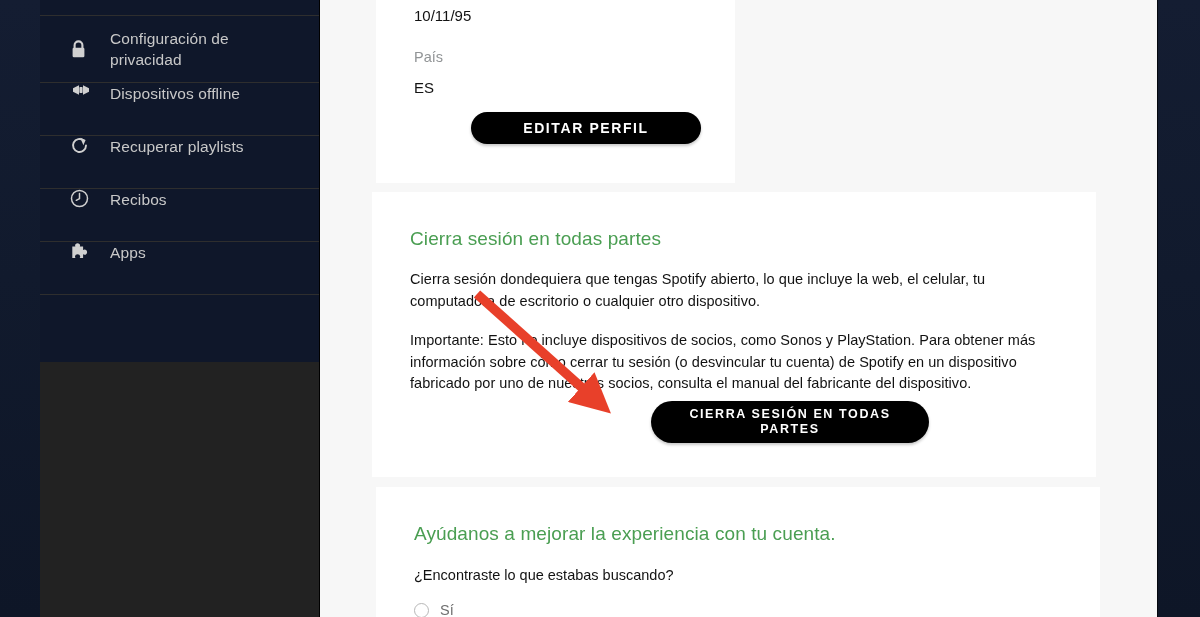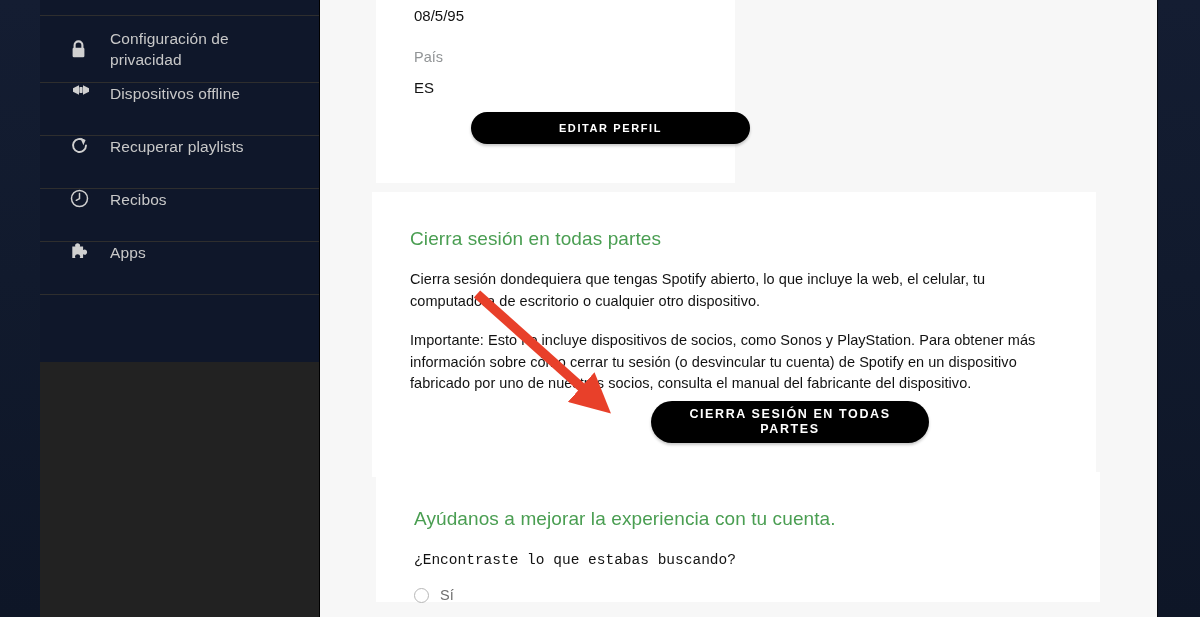--- a/index.html
+++ b/index.html
@@ -139,37 +139,37 @@
     font-weight: bold;
     letter-spacing: 1.6px;
     cursor: pointer;
     text-align: center;
     box-shadow: 0 2px 3px rgba(0,0,0,0.22);
   }
   #btn-edit-profile {
     position: absolute;
     left: 95px;
     top: 112px;
-    width: 279px;
+    width: 230px;
     height: 32px;
-    font-size: 11px;
+    font-size: 14px;
   }
 
   
   #card-logout {
     left: 51px;
     top: 192px;
     width: 724px;
     height: 285px;
     padding: 34px 38px 0 38px;
   }
   
   #card-survey {
     left: 55px;
-    top: 472px;
+    top: 487px;
     width: 724px;
     height: 130px;
     padding: 34px 38px 0 38px;
   }
 
   .card-heading {
     color: #4a9e52;
     font-size: 19px;
     font-weight: normal;
     line-height: 26px;
@@ -197,21 +197,20 @@
     line-height: 15px;
     letter-spacing: 1.6px;
     padding: 0 22px;
   }
 
   .survey-q {
     color: #121212;
     font-size: 14.5px;
     line-height: 21px;
     margin-bottom: 14px;
-    font-family: Liberation Mono, monospace;
   }
   .radio-row {
     display: flex;
     align-items: center;
     cursor: pointer;
   }
   .radio-mark {
     width: 15px;
     height: 15px;
     min-width: 15px;
@@ -297,21 +296,21 @@
         </svg>
       </span>
       <span class="nav-label">Apps</span>
     </div>
 
   </nav>
 
   <main id="content">
 
     <section class="card" id="card-profile">
-      <div class="birthdate">08/5/95</div>
+      <div class="birthdate">10/11/95</div>
       <div class="field-label">País</div>
       <div class="field-value">ES</div>
       <button class="pill-btn" id="btn-edit-profile">EDITAR PERFIL</button>
     </section>
 
     <section class="card" id="card-logout">
       <h2 class="card-heading">Cierra sesión en todas partes</h2>
       <p class="body-p">Cierra sesión dondequiera que tengas Spotify abierto, lo que incluye la web, el celular, tu computadora de escritorio o cualquier otro dispositivo.</p>
       <p class="body-p">Importante: Esto no incluye dispositivos de socios, como Sonos y PlayStation. Para obtener más información sobre cómo cerrar tu sesión (o desvincular tu cuenta) de Spotify en un dispositivo fabricado por uno de nuestros socios, consulta el manual del fabricante del dispositivo.</p>
       <button class="pill-btn" id="btn-logout-all">CIERRA SESIÓN EN TODAS PARTES</button>

